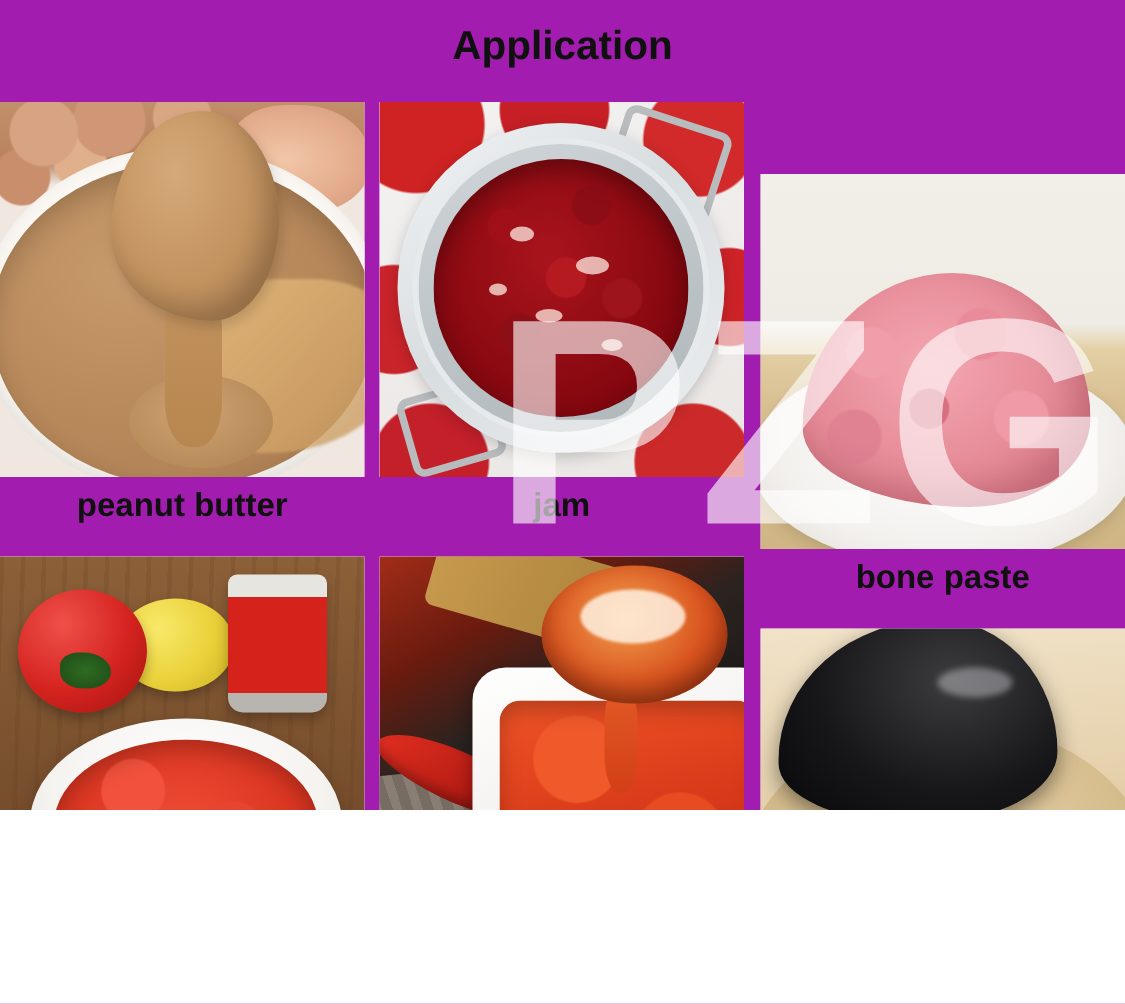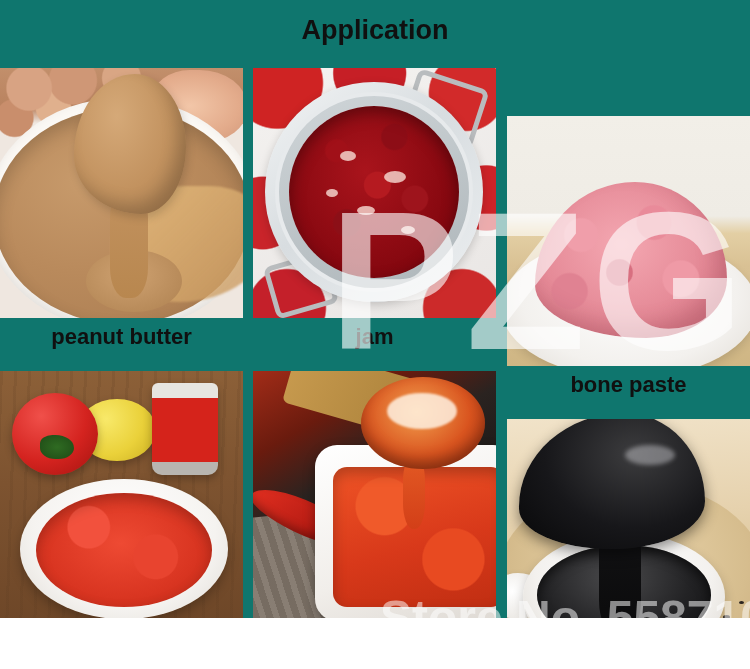--- a/index.html
+++ b/index.html
@@ -11,22 +11,22 @@
     width: 750px;
     height: 669px;
     overflow: hidden;
     font-family: "Liberation Sans", sans-serif;
     position: relative;
   }
 
   .page {
     position: relative;
     width: 750px;
-    height: 618px;
-    background: #0f766e;
+    height: 540px;
+    background: #a21caf;
     overflow: hidden;
   }
 
   
   .title {
     position: absolute;
     left: 0;
     top: 14px;
     width: 750px;
     text-align: center;

